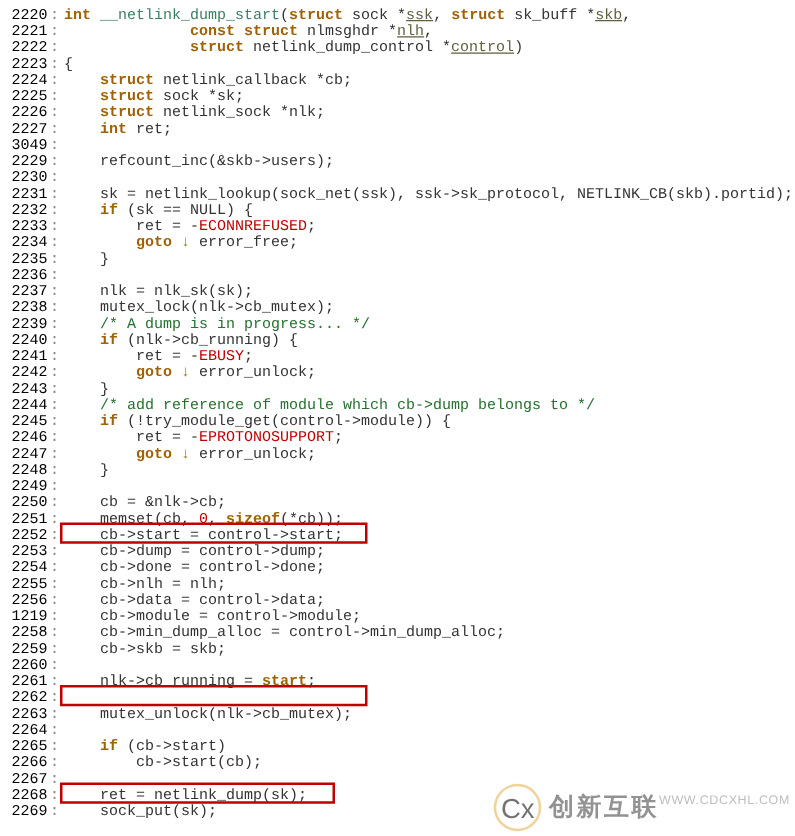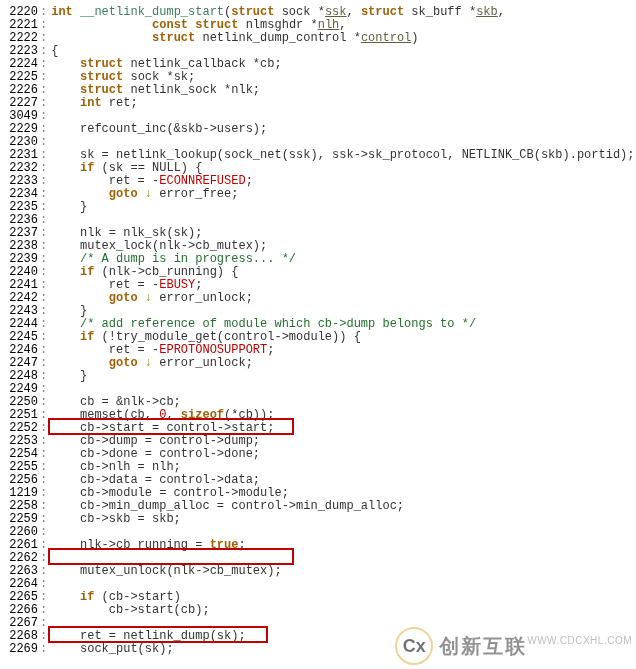--- a/index.html
+++ b/index.html
@@ -55,21 +55,21 @@
     align-items: center;
     gap: 6px;
     opacity: 0.55;
     font-family: Arial, sans-serif;
   }
   .wm-circle {
     width: 34px; height: 34px;
     border: 2px solid #e2b04a;
     border-radius: 50%;
     display:flex; align-items:center; justify-content:center;
-    color:#000; font-weight:bold; font-size:18px;
+    color:#000; font-weight:normal; font-size:22px;
     background:#fff;
   }
   .wm-text { display:flex; line-height:1.05; }
   .wm-cn   { font-size:20px; font-weight:bold; color:#3a3a3a; letter-spacing:2px; }
   .wm-url  { font-size:10px; color:#888; letter-spacing:0.5px; }
 </style>
 </head>
 <body>
 
 <div class="code-area" id="code-area">
@@ -107,21 +107,21 @@
     <div class="line"><span class="lineno">2251</span><span class="colon">:</span><span class="code"><span class="txt">    memset(cb, </span><span class="num">0</span><span class="txt">, </span><span class="kw">sizeof</span><span class="txt">(*cb));</span></span></div>
     <div class="line"><span class="lineno">2252</span><span class="colon">:</span><span class="code"><span class="txt">    cb-&gt;start = control-&gt;start;</span></span></div>
     <div class="line"><span class="lineno">2253</span><span class="colon">:</span><span class="code"><span class="txt">    cb-&gt;dump = control-&gt;dump;</span></span></div>
     <div class="line"><span class="lineno">2254</span><span class="colon">:</span><span class="code"><span class="txt">    cb-&gt;done = control-&gt;done;</span></span></div>
     <div class="line"><span class="lineno">2255</span><span class="colon">:</span><span class="code"><span class="txt">    cb-&gt;nlh = nlh;</span></span></div>
     <div class="line"><span class="lineno">2256</span><span class="colon">:</span><span class="code"><span class="txt">    cb-&gt;data = control-&gt;data;</span></span></div>
     <div class="line"><span class="lineno">1219</span><span class="colon">:</span><span class="code"><span class="txt">    cb-&gt;module = control-&gt;module;</span></span></div>
     <div class="line"><span class="lineno">2258</span><span class="colon">:</span><span class="code"><span class="txt">    cb-&gt;min_dump_alloc = control-&gt;min_dump_alloc;</span></span></div>
     <div class="line"><span class="lineno">2259</span><span class="colon">:</span><span class="code"><span class="txt">    cb-&gt;skb = skb;</span></span></div>
     <div class="line"><span class="lineno">2260</span><span class="colon">:</span><span class="code"></span></div>
-    <div class="line"><span class="lineno">2261</span><span class="colon">:</span><span class="code"><span class="txt">    nlk-&gt;cb_running = </span><span class="kw">true</span><span class="txt">;</span></span></div>
+    <div class="line"><span class="lineno">2261</span><span class="colon">:</span><span class="code"><span class="txt">    nlk-&gt;cb_running = </span><span class="kw">start</span><span class="txt">;</span></span></div>
     <div class="line"><span class="lineno">2262</span><span class="colon">:</span><span class="code"></span></div>
     <div class="line"><span class="lineno">2263</span><span class="colon">:</span><span class="code"><span class="txt">    mutex_unlock(nlk-&gt;cb_mutex);</span></span></div>
     <div class="line"><span class="lineno">2264</span><span class="colon">:</span><span class="code"></span></div>
     <div class="line"><span class="lineno">2265</span><span class="colon">:</span><span class="code"><span class="txt">    </span><span class="kw">if</span><span class="txt"> (cb-&gt;start)</span></span></div>
     <div class="line"><span class="lineno">2266</span><span class="colon">:</span><span class="code"><span class="txt">        cb-&gt;start(cb);</span></span></div>
     <div class="line"><span class="lineno">2267</span><span class="colon">:</span><span class="code"></span></div>
     <div class="line"><span class="lineno">2268</span><span class="colon">:</span><span class="code"><span class="txt">    ret = netlink_dump(sk);</span></span></div>
     <div class="line"><span class="lineno">2269</span><span class="colon">:</span><span class="code"><span class="txt">    sock_put(sk);</span></span></div>
   </div>
 

